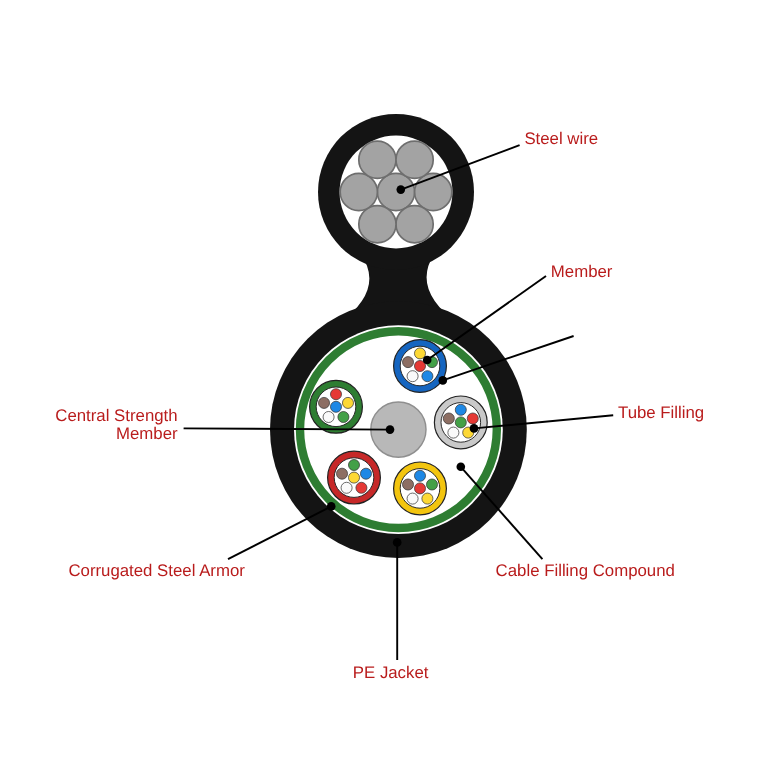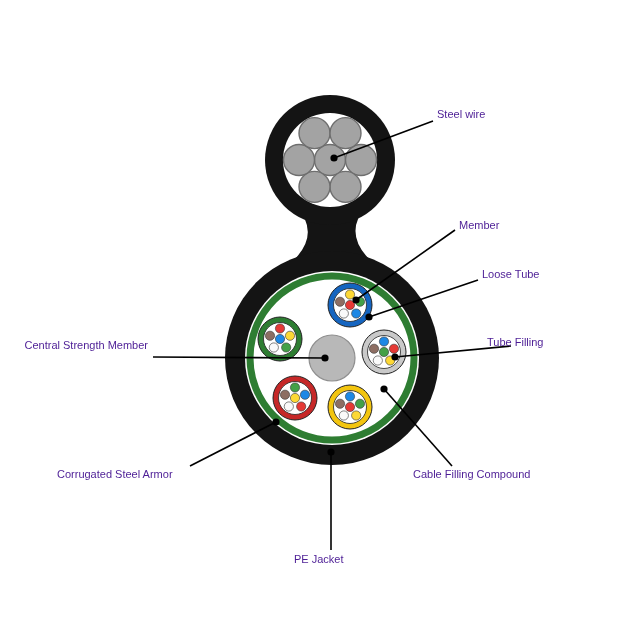--- a/index.html
+++ b/index.html
@@ -15,22 +15,22 @@
     background: #ffffff;
     overflow: hidden;
   }
   .stage svg {
     position: absolute;
     top: 0;
     left: 0;
   }
   .label {
     position: absolute;
-    font-size: 11px;
-    color: #4c1d95;
+    font-size: 14px;
+    color: #b91c1c;
     white-space: nowrap;
     line-height: 1.1;
   }
   .label.multiline {
     white-space: normal;
     text-align: right;
     width: 148px;
   }
 </style>
 </head>
@@ -132,23 +132,22 @@
       <circle cx="276" cy="422" r="3.6"></circle>
       <circle cx="384" cy="389" r="3.6"></circle>
       <circle cx="331" cy="452" r="3.6"></circle>
     </g>
   </svg>
 
   <div class="label" style="left:437px; top:108px;">Steel wire</div>
 
   <div class="label" style="left:459px; top:219px;">Member</div>
 
-  <div class="label" style="left:482px; top:268px;">Loose Tube</div>
 
-  <div class="label" style="left:487px; top:336px;">Tube Filling</div>
+  <div class="label" style="left:515px; top:336px;">Tube Filling</div>
 
   <div class="label" style="left:57px; top:468px;">Corrugated Steel Armor</div>
 
   <div class="label multiline" style="left:0px; top:339px;">Central Strength Member</div>
 
   <div class="label" style="left:413px; top:468px;">Cable Filling Compound</div>
 
   <div class="label" style="left:294px; top:553px;text-align:right;">PE Jacket</div>
 </div>
 

